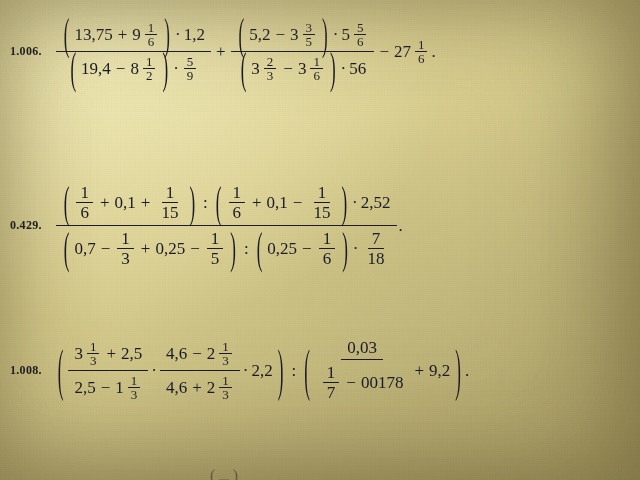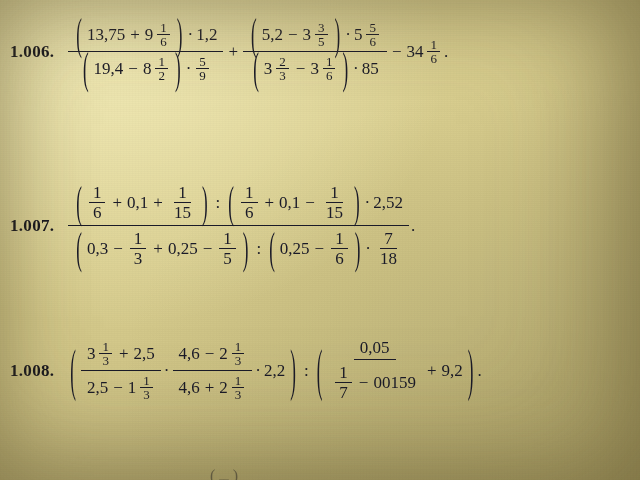--- a/index.html
+++ b/index.html
@@ -40,21 +40,21 @@
     pointer-events: none;
     box-shadow: inset 0 0 90px rgba(90,80,40,0.45), inset -40px -20px 120px rgba(80,70,35,0.35);
   }
   .problem {
     position: absolute;
     display: flex;
     align-items: center;
   }
   .tag {
     font-weight: bold;
-    font-size: 17px;
+    font-size: 12px;
     letter-spacing: 0.3px;
     color: #14141e;
     white-space: nowrap;
   }
   
   .expr {
     display: inline-flex;
     align-items: center;
     font-size: 17px;
     line-height: 1;
@@ -229,39 +229,39 @@
                 <span class="whole">3</span>
                 <span class="frac small">
                   <span class="fnum">1</span>
                   <span class="fden">6</span>
                 </span>
               </span>
             </span>
             <span class="pr">)</span>
           </span>
           <span class="dot">·</span>
-          <span>85</span>
+          <span>56</span>
         </span>
       </span>
 
       <span class="op">−</span>
 
       <span class="mixed">
-        <span class="whole">34</span>
+        <span class="whole">27</span>
         <span class="frac small">
           <span class="fnum">1</span>
           <span class="fden">6</span>
         </span>
       </span>
       <span class="period">.</span>
     </span>
   </div>
 
   <div class="problem" style="left:10px; top:180px;">
-    <span class="tag">1.007.</span>
+    <span class="tag">0.429.</span>
 
     <span class="expr" style="margin-left:14px;">
       <span class="bigfrac">
 
         <span class="bnum">
           <span class="paren">
             <span class="pl">(</span>
             <span class="pbody">
               <span class="frac">
                 <span class="fnum">1</span>
@@ -298,21 +298,21 @@
             <span class="pr">)</span>
           </span>
           <span class="dot">·</span>
           <span>2,52</span>
         </span>
 
         <span class="bden">
           <span class="paren">
             <span class="pl">(</span>
             <span class="pbody">
-              <span>0,3</span>
+              <span>0,7</span>
               <span class="op">−</span>
               <span class="frac">
                 <span class="fnum">1</span>
                 <span class="fden">3</span>
               </span>
               <span class="op">+</span>
               <span>0,25</span>
               <span class="op">−</span>
               <span class="frac">
                 <span class="fnum">1</span>
@@ -414,29 +414,29 @@
         <span class="pr">)</span>
       </span>
 
       <span class="colon">:</span>
 
       <span class="paren tall">
         <span class="pl">(</span>
         <span class="pbody">
           <span class="bigfrac">
             <span class="bnum">
-              <span>0,05</span>
+              <span>0,03</span>
             </span>
             <span class="bden">
               <span class="frac">
                 <span class="fnum">1</span>
                 <span class="fden">7</span>
               </span>
               <span class="op">−</span>
-              <span>00159</span>
+              <span>00178</span>
             </span>
           </span>
           <span class="op">+</span>
           <span>9,2</span>
         </span>
         <span class="pr">)</span>
       </span>
       <span class="period">.</span>
     </span>
   </div>

